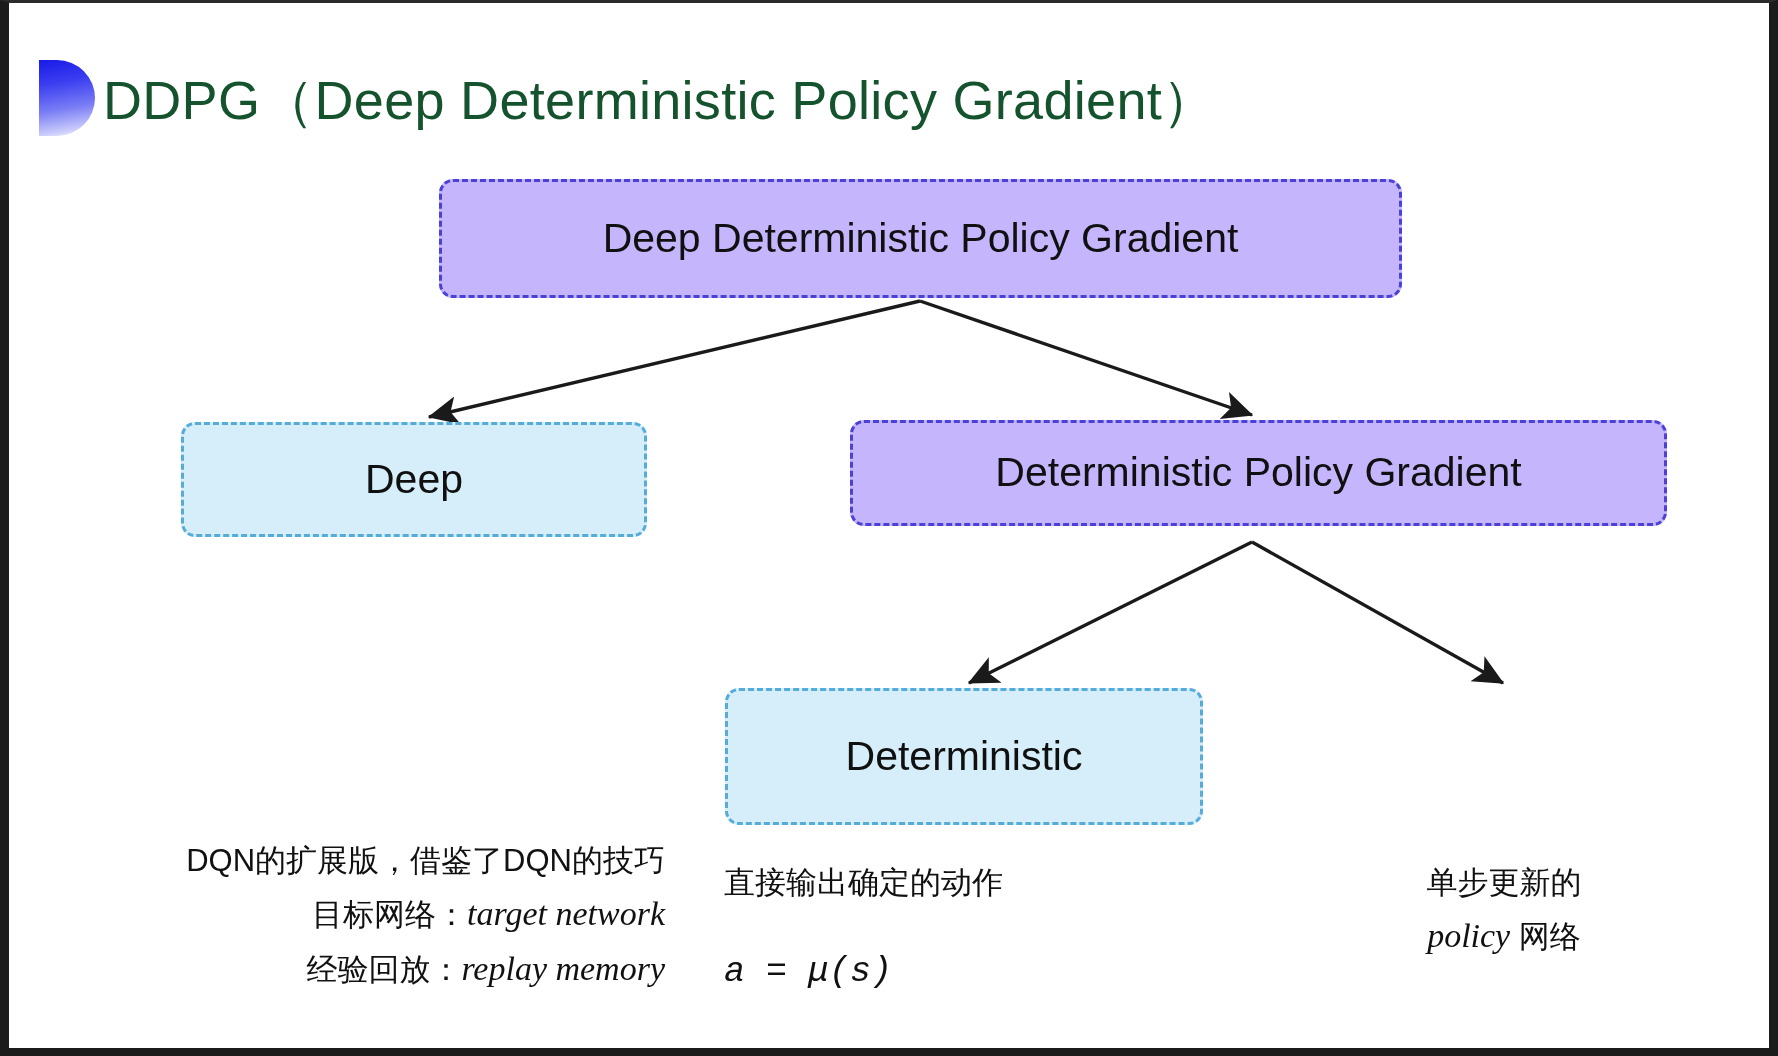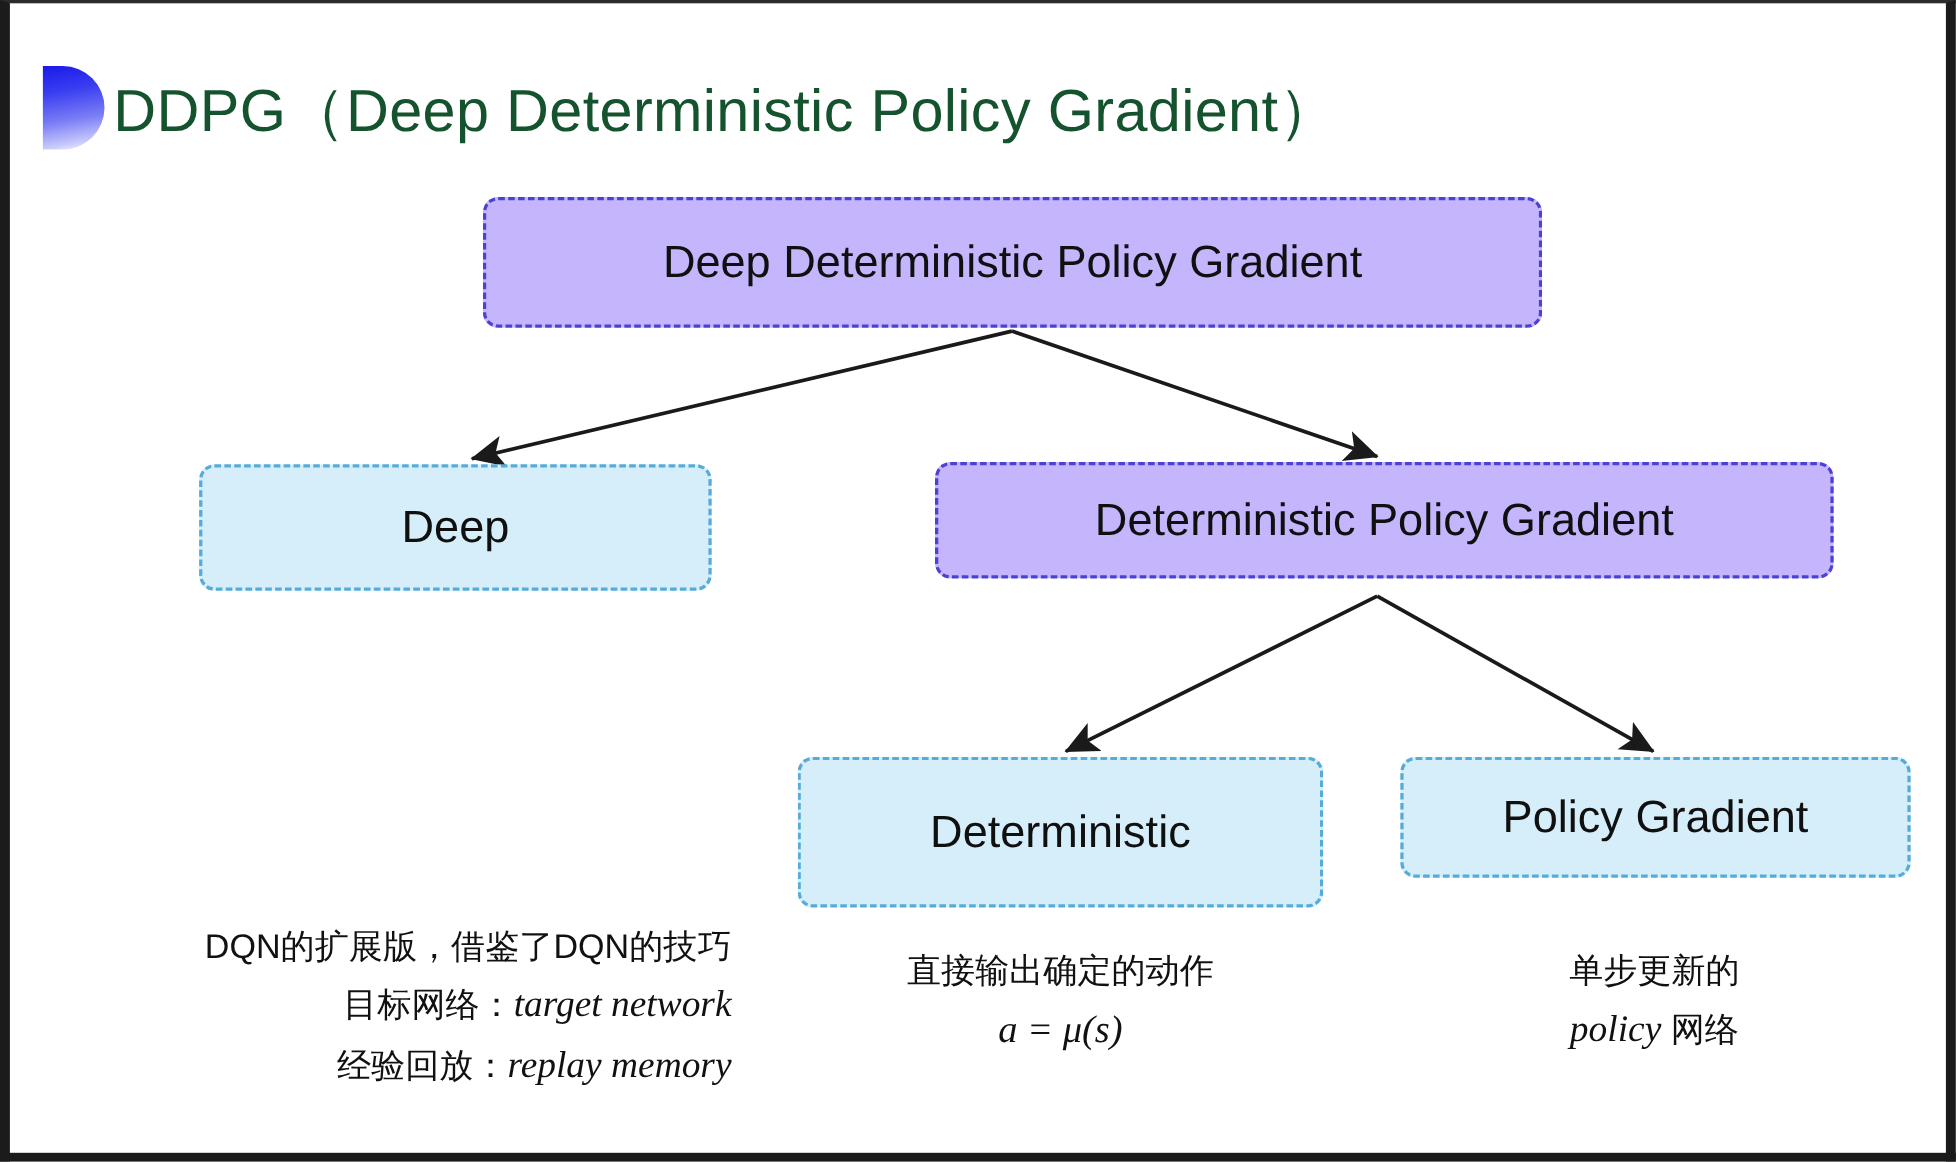--- a/index.html
+++ b/index.html
@@ -106,36 +106,36 @@
     line-height: 1.62;
     font-family: "Liberation Sans", sans-serif;
     white-space: nowrap;
   }
   .note .ital {
     font-family: "Liberation Serif", "DejaVu Serif", serif;
     font-style: italic;
     font-size: 34px;
   }
   .note .math {
-    font-family: Liberation Serif, serif;
+    font-family: Liberation Mono, monospace;
     font-style: italic;
     font-size: 35px;
+    margin-top: 36px;
   }
   .note-line { display: block; }
 
   #note-deep {
     left: 136px;
     top: 833px;
     text-align: right;
     width: 520px;
   }
   #note-det {
     left: 715px;
     top: 855px;
-    text-align: center;
     width: 480px;
   }
   #note-pg {
     left: 1260px;
     top: 855px;
     text-align: center;
     width: 470px;
   }
   .indent1 { padding-left: 34px; }
 </style>
@@ -173,23 +173,20 @@
     </div>
 
     <div class="node node-purple" id="node-dpg">
       <span class="node-label">Deterministic Policy Gradient</span>
     </div>
 
     <div class="node node-blue" id="node-det">
       <span class="node-label">Deterministic</span>
     </div>
 
-    <div class="node node-blue" id="node-pg">
-      <span class="node-label">Policy Gradient</span>
-    </div>
 
     <div class="note" id="note-deep">
       <span class="note-line">DQN的扩展版，借鉴了DQN的技巧</span>
       <span class="note-line indent1"><span>目标网络：</span><span class="ital">target network</span></span>
       <span class="note-line indent1"><span>经验回放：</span><span class="ital">replay memory</span></span>
     </div>
 
     <div class="note" id="note-det">
       <span class="note-line">直接输出确定的动作</span>
       <span class="note-line math">a = μ(s)</span>

